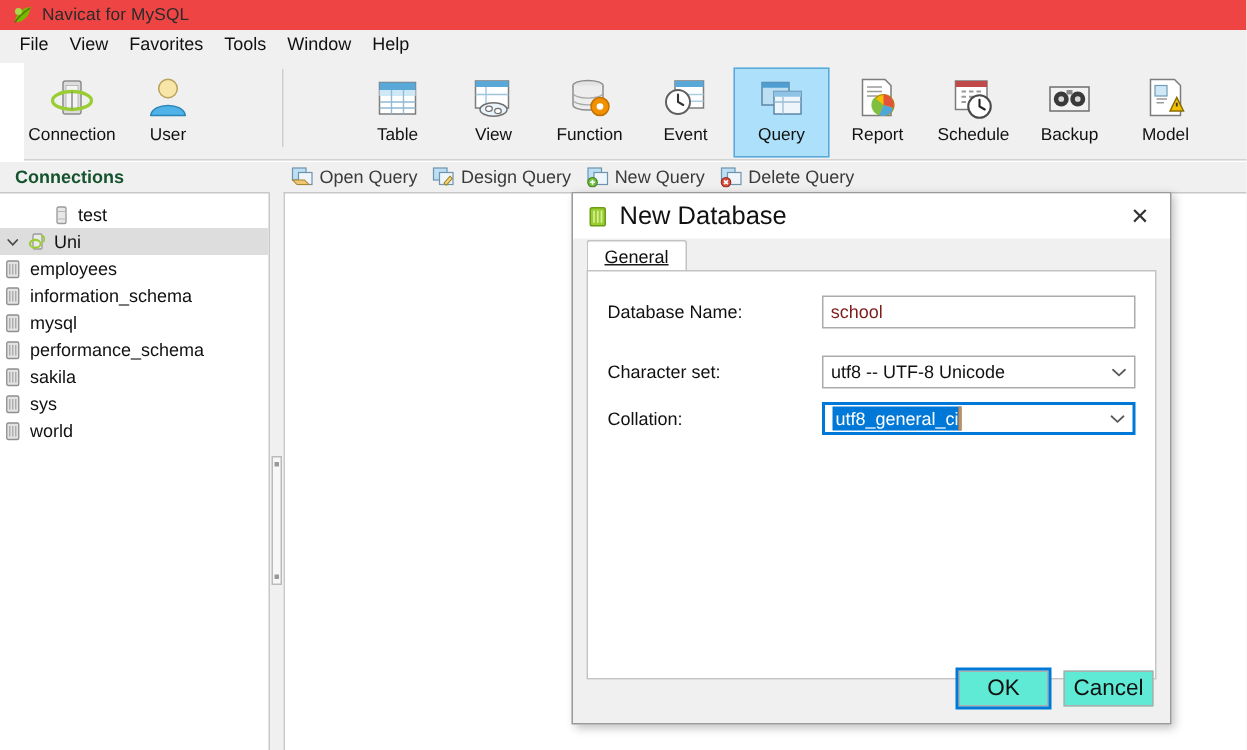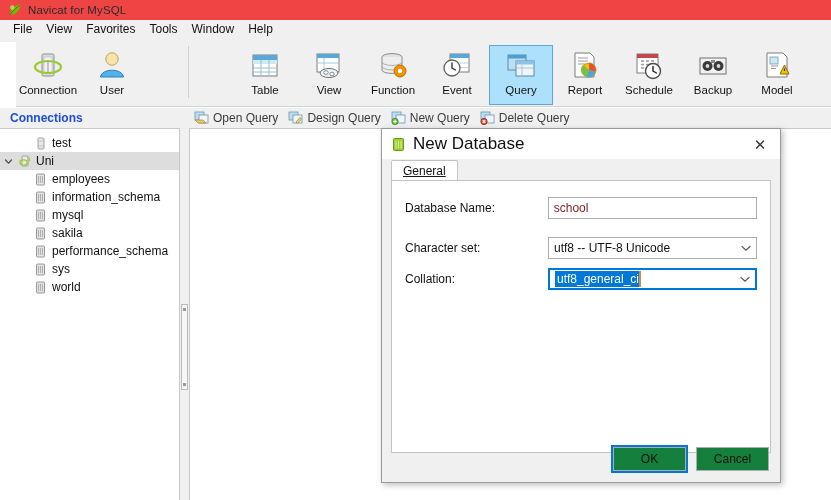--- a/index.html
+++ b/index.html
@@ -59,21 +59,21 @@
 
   
   .subbar {
     position: absolute; left: 0; top: 108px; width: 831px; height: 20px;
     background: #f0f0f0; box-sizing: border-box;
     display: flex; align-items: center;
   }
   .conn-header {
     width: 183px; height: 20px; display: flex; align-items: center;
     padding-left: 10px; box-sizing: border-box;
-    font-size: 12px; font-weight: bold; color: #1d4ed8;
+    font-size: 12px; font-weight: bold; color: #14532d;
   }
   .subbar-actions { display: flex; align-items: center; gap: 0px; padding-left: 7px; }
   .sb-btn {
     display: flex; align-items: center; gap: 4px; padding: 1px 6px 1px 4px;
     font-size: 12px; color: #3a3a3a; cursor: default; white-space: nowrap;
   }
 
   
   .sidebar {
     position: absolute; left: 0; top: 128px; width: 180px; height: 372px;
@@ -87,21 +87,21 @@
     font-size: 12px; color: #111; white-space: nowrap;
   }
   .tree-row.selected { background: #dddddd; }
   .tree-row .expander {
     width: 16px; display: flex; align-items: center; justify-content: center;
     font-size: 9px; color: #444;
   }
   .tree-row .t-icon { width: 17px; display: flex; align-items: center; justify-content: center; }
   .tree-row .t-label { padding-left: 3px; }
   .indent-1 { padding-left: 16px; }
-  .indent-2 { padding-left: 32px; }
+  .indent-2 { }
 
   
   .splitter {
     position: absolute; left: 180px; top: 128px; width: 9px; height: 372px;
     background: #f0f0f0; box-sizing: border-box;
   }
   .splitter .grip {
     position: absolute; left: 1px; top: 176px; width: 7px; height: 86px;
     border: 1px solid #bbbbbb; background: #f7f7f7; box-sizing: border-box;
   }
@@ -176,23 +176,23 @@
     background: #0078d7; color: #ffffff; padding: 1px 0 1px 2px;
     border-right: 2px solid #d08a4a;
   }
 
   .dlg-footer {
     position: absolute; left: 0; bottom: 0; width: 100%; height: 47px;
     display: flex; align-items: center; justify-content: flex-end;
     padding-right: 11px; box-sizing: border-box; gap: 10px;
   }
   .dbtn {
-    width: 73px; height: 24px; box-sizing: border-box;
-    background: #15803d; border: 1px solid #adadad;
-    font-family: "Liberation Sans", sans-serif; font-size: 12px; color: #111;
+    width: 60px; height: 24px; box-sizing: border-box;
+    background: #5eead4; border: 1px solid #adadad;
+    font-family: "Liberation Sans", sans-serif; font-size: 15px; color: #111;
     display: flex; align-items: center; justify-content: center; cursor: default;
   }
   .dbtn.default { outline: 2px solid #0078d7; outline-offset: 0px; }
 
   
   svg { display: block; }
 </style>
 </head>
 <body>
 
@@ -482,31 +482,31 @@
       <span class="t-label">mysql</span>
     </div>
 
     <div class="tree-row indent-2">
       <span class="t-icon">
         <svg width="13" height="13" viewBox="0 0 13 13">
           <rect x="2.5" y="1" width="8" height="11" rx="1" fill="#e3e3e3" stroke="#8f8f8f" stroke-width=".9"></rect>
           <path d="M4.5 3 V10 M6.5 3 V10 M8.5 3 V10" stroke="#a9a9a9" stroke-width=".9"></path>
         </svg>
       </span>
+      <span class="t-label">performance_schema</span>
+    </div>
+
+    <div class="tree-row indent-2">
+      <span class="t-icon">
+        <svg width="13" height="13" viewBox="0 0 13 13">
+          <rect x="2.5" y="1" width="8" height="11" rx="1" fill="#e3e3e3" stroke="#8f8f8f" stroke-width=".9"></rect>
+          <path d="M4.5 3 V10 M6.5 3 V10 M8.5 3 V10" stroke="#a9a9a9" stroke-width=".9"></path>
+        </svg>
+      </span>
       <span class="t-label">sakila</span>
-    </div>
-
-    <div class="tree-row indent-2">
-      <span class="t-icon">
-        <svg width="13" height="13" viewBox="0 0 13 13">
-          <rect x="2.5" y="1" width="8" height="11" rx="1" fill="#e3e3e3" stroke="#8f8f8f" stroke-width=".9"></rect>
-          <path d="M4.5 3 V10 M6.5 3 V10 M8.5 3 V10" stroke="#a9a9a9" stroke-width=".9"></path>
-        </svg>
-      </span>
-      <span class="t-label">performance_schema</span>
     </div>
 
     <div class="tree-row indent-2">
       <span class="t-icon">
         <svg width="13" height="13" viewBox="0 0 13 13">
           <rect x="2.5" y="1" width="8" height="11" rx="1" fill="#e3e3e3" stroke="#8f8f8f" stroke-width=".9"></rect>
           <path d="M4.5 3 V10 M6.5 3 V10 M8.5 3 V10" stroke="#a9a9a9" stroke-width=".9"></path>
         </svg>
       </span>
       <span class="t-label">sys</span>

